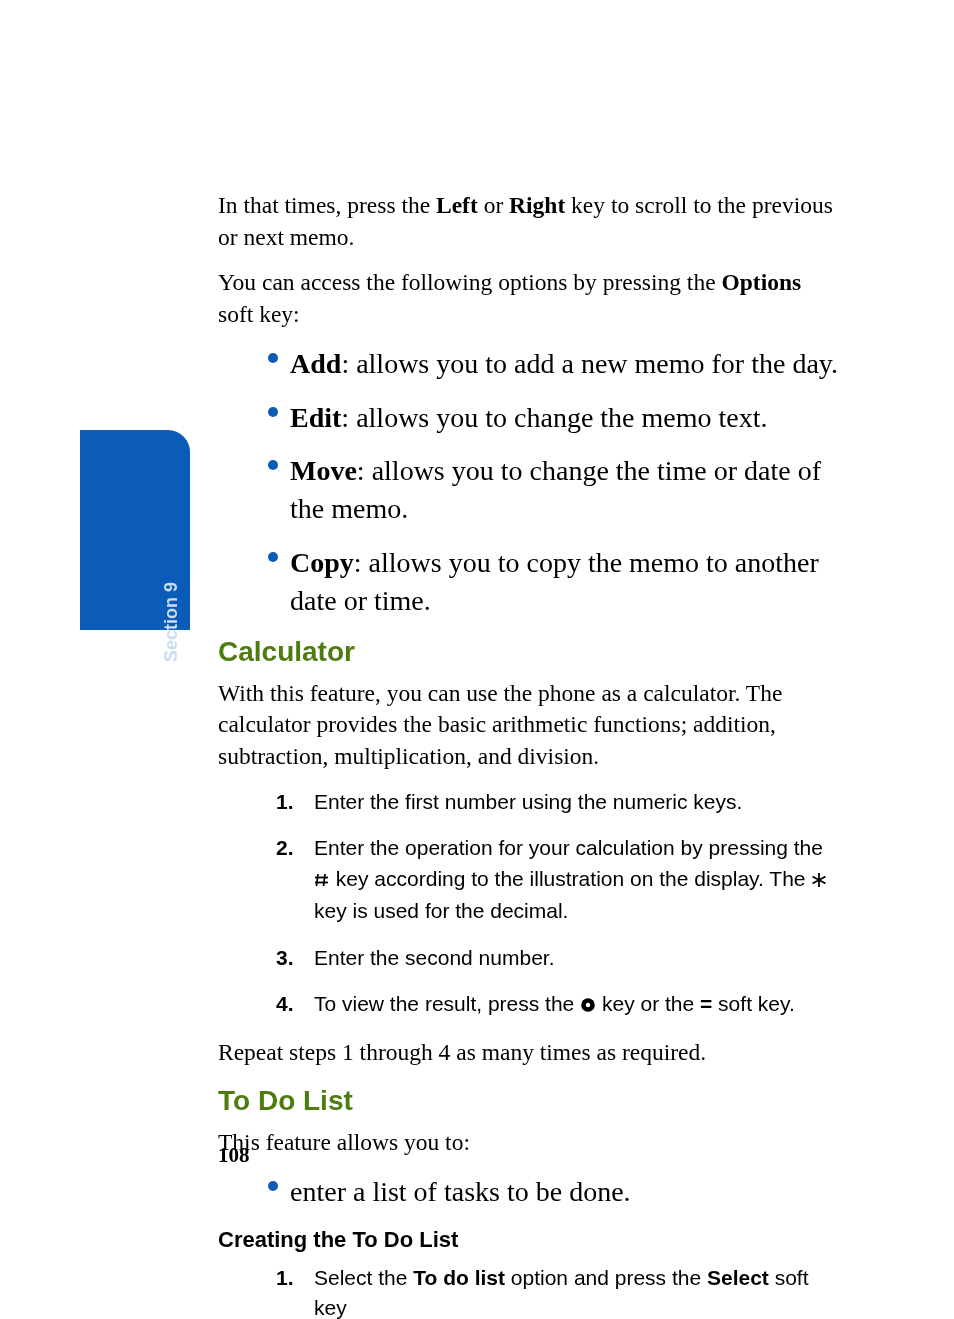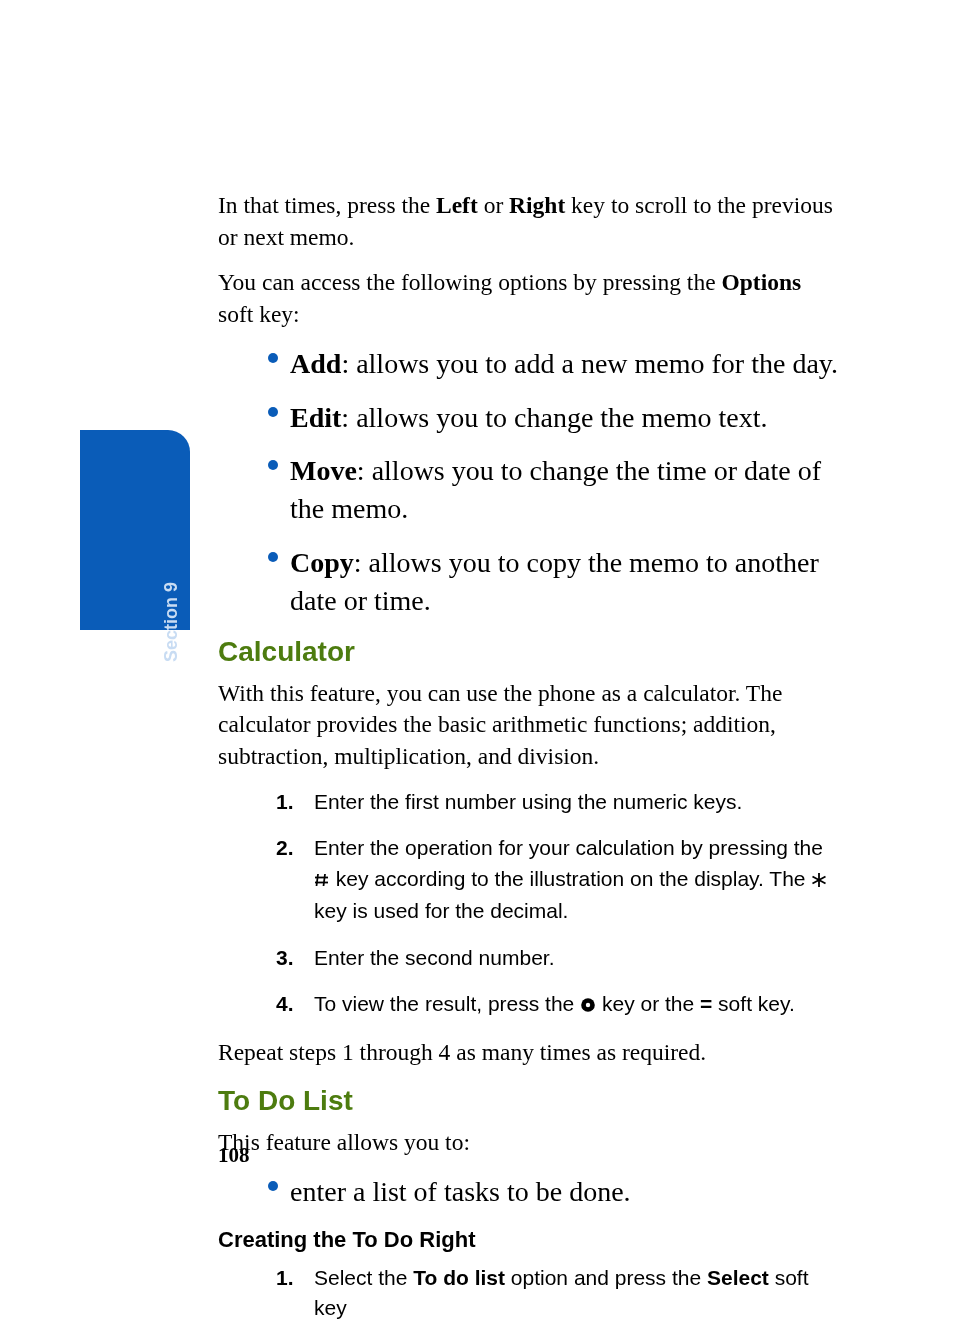--- a/index.html
+++ b/index.html
@@ -190,21 +190,21 @@
     <p class="serif">Repeat steps 1 through 4 as many times as required.</p>
 
     <div class="h2">To Do List</div>
 
     <p class="serif">This feature allows you to:</p>
 
     <ul class="bullets">
       <li><span>enter a list of tasks to be done.</span></li>
     </ul>
 
-    <div class="h3">Creating the To Do Right</div>
+    <div class="h3">Creating the To Do List</div>
 
     <ol class="steps">
       <li>
         <span>Select the </span><b>To do list</b><span> option and press the </span><b>Select</b><span> soft key</span>
       </li>
     </ol>
 
   </div>
 
   <div class="page-num">108</div>

